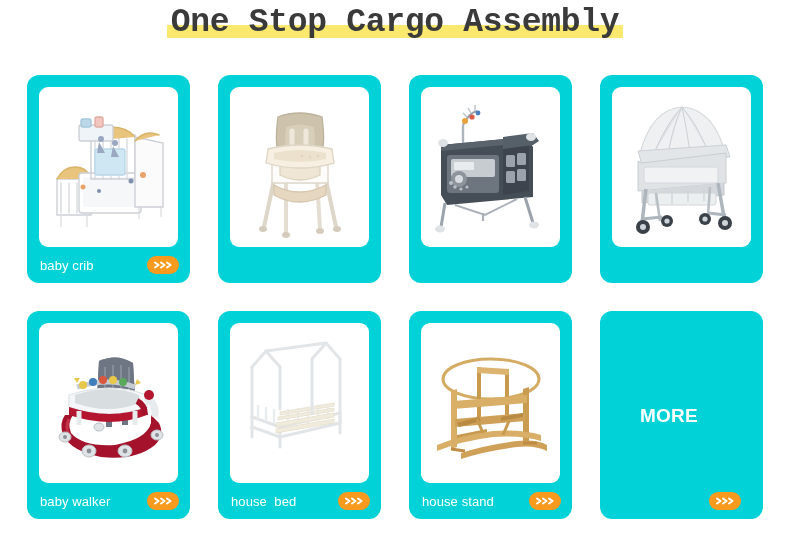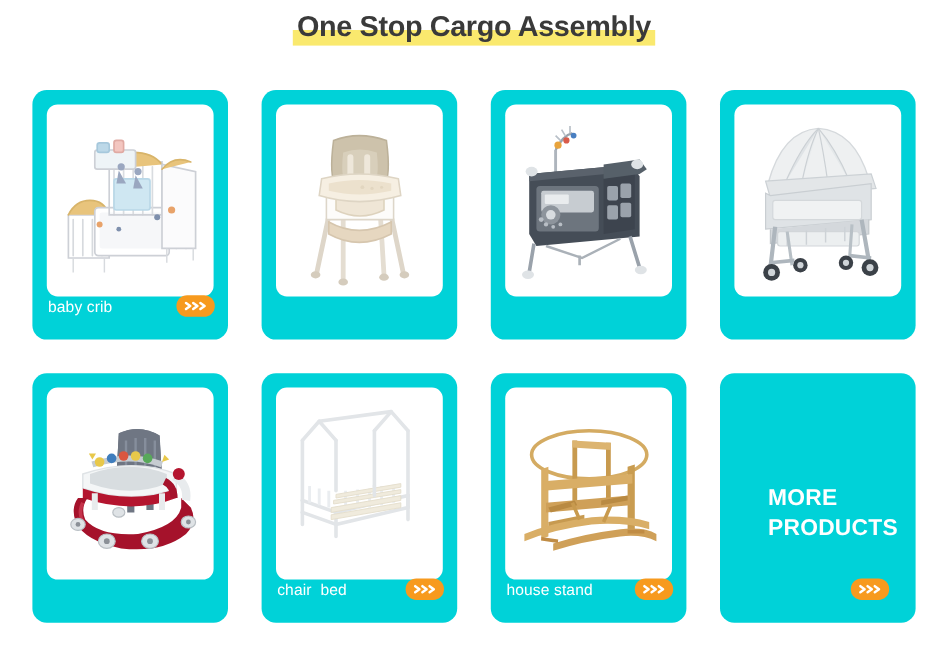--- a/index.html
+++ b/index.html
@@ -38,26 +38,27 @@
     left: -2px;
     right: -2px;
     bottom: 8px;
     height: 13px;
     background: #fae96e;
     z-index: 0;
   }
   .page-title {
     position: relative;
     z-index: 1;
-    font-size: 24px;
+    font-size: 33px;
     font-weight: bold;
     color: #3a3a3a;
     letter-spacing: -0.3px;
     line-height: 46px;
     white-space: nowrap;
+    font-family: Liberation Mono, monospace;
   }
 
   
   .grid {
     position: absolute;
     left: 27px;
     top: 75px;
     width: 736px;
     display: grid;
     grid-template-columns: repeat(4, 163px);
@@ -91,21 +92,21 @@
   }
 
   .card-footer {
     position: absolute;
     left: 0;
     right: 0;
     bottom: 0;
     height: 36px;
     display: flex;
     align-items: center;
-    padding: 0 11px 10px 13px;
+    padding: 0 11px 0 13px;
   }
   .card-label {
     color: #ffffff;
     font-size: 13px;
     line-height: 15px;
     white-space: pre;
     flex: 1 1 auto;
     letter-spacing: 0.1px;
   }
 
@@ -345,20 +346,32 @@
           </g>
           <g fill="#8b9097">
             <circle cx="26" cy="114" r="2"></circle>
               <circle cx="50" cy="128" r="2.4"></circle>
             <circle cx="86" cy="128" r="2.4"></circle>
               <circle cx="118" cy="112" r="2"></circle>
           </g>
         </g>
       </svg>
     </div>
+    <div class="card-footer">
+      <span class="card-label">baby walker</span>
+      <span class="arrow-btn">
+        <svg width="20" height="10" viewBox="0 0 20 10">
+          <g fill="none" stroke="#ffffff" stroke-width="2.1" stroke-linecap="round" stroke-linejoin="round">
+            <polyline points="2,2.5 5.5,5 2,7.5"></polyline>
+            <polyline points="8,2.5 11.5,5 8,7.5"></polyline>
+            <polyline points="14,2.5 17.5,5 14,7.5"></polyline>
+          </g>
+        </svg>
+      </span>
+    </div>
   </div>
 
   <div class="card">
     <div class="card-photo">
       <svg viewBox="0 0 139 160">
         <g fill="none" stroke="#e2e5e8" stroke-width="3" stroke-linecap="round" stroke-linejoin="round">
           <path d="M22 44 L36 28 L50 44"></path>
           <path d="M82 36 L96 20 L110 36"></path>
           <path d="M36 28 L96 20"></path>
           <path d="M22 44 L22 94"></path>
@@ -378,21 +391,21 @@
           <path d="M46 100 L104 90 L104 94 L46 104 Z"></path>
           <path d="M48 94 L104 85 L104 88 L48 97 Z"></path>
           <path d="M50 89 L104 80 L104 83 L50 92 Z"></path>
         </g>
         <g fill="none" stroke="#e2e5e8" stroke-width="3" stroke-linecap="round">
           <path d="M22 104 L22 114 M50 114 L50 124 M110 100 L110 110 M82 82 L82 90"></path>
         </g>
       </svg>
     </div>
     <div class="card-footer">
-      <span class="card-label">chair  bed</span>
+      <span class="card-label">house  bed</span>
       <span class="arrow-btn">
         <svg width="20" height="10" viewBox="0 0 20 10">
           <g fill="none" stroke="#ffffff" stroke-width="2.1" stroke-linecap="round" stroke-linejoin="round">
             <polyline points="2,2.5 5.5,5 2,7.5"></polyline>
             <polyline points="8,2.5 11.5,5 8,7.5"></polyline>
             <polyline points="14,2.5 17.5,5 14,7.5"></polyline>
           </g>
         </svg>
       </span>
     </div>
@@ -430,21 +443,20 @@
             <polyline points="14,2.5 17.5,5 14,7.5"></polyline>
           </g>
         </svg>
       </span>
     </div>
   </div>
 
   <div class="card card-more">
     <div class="more-text">
       <div>MORE</div>
-      <div>PRODUCTS</div>
     </div>
     <div class="card-footer">
       <span class="arrow-btn">
         <svg width="20" height="10" viewBox="0 0 20 10">
           <g fill="none" stroke="#ffffff" stroke-width="2.1" stroke-linecap="round" stroke-linejoin="round">
             <polyline points="2,2.5 5.5,5 2,7.5"></polyline>
             <polyline points="8,2.5 11.5,5 8,7.5"></polyline>
             <polyline points="14,2.5 17.5,5 14,7.5"></polyline>
           </g>
         </svg>

